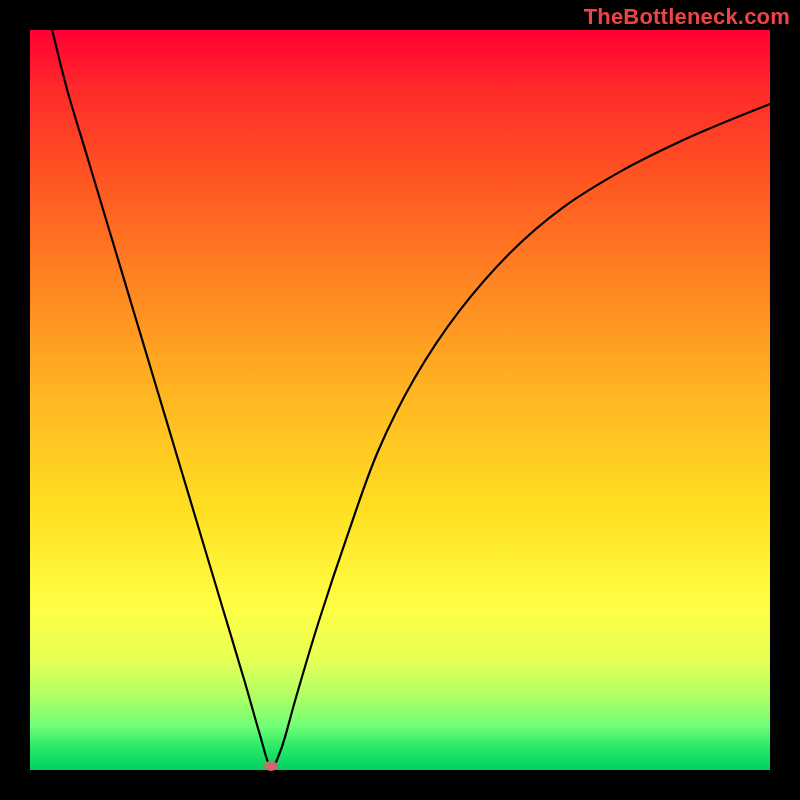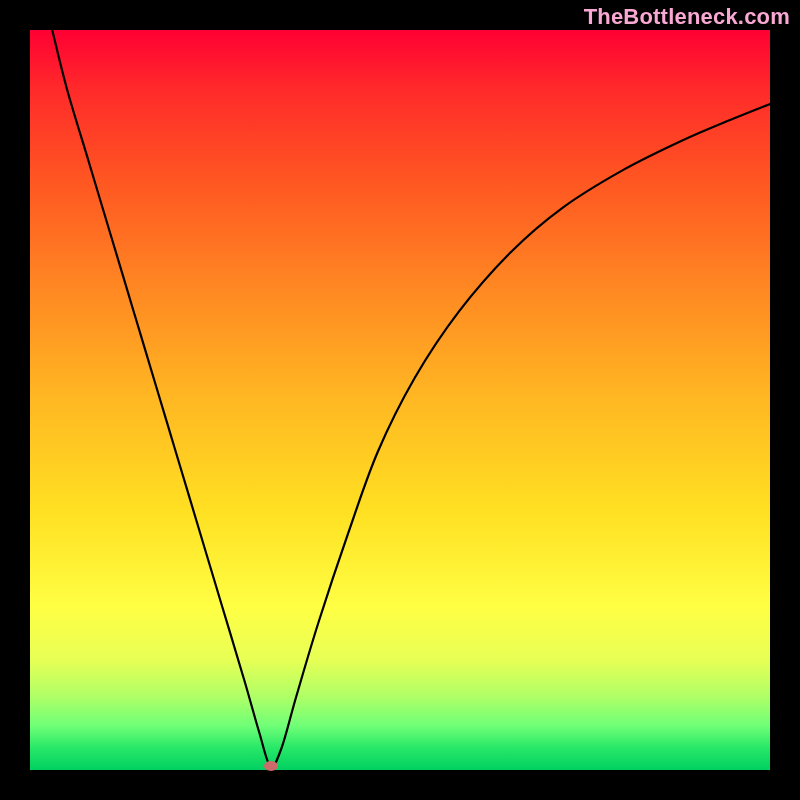--- a/index.html
+++ b/index.html
@@ -31,21 +31,21 @@
       #00d060 100%
     );
   }
   .watermark {
     position: absolute;
     top: 4px;
     right: 10px;
     font-family: Arial, Helvetica, sans-serif;
     font-size: 22px;
     font-weight: bold;
-    color: #f9a8d4;
+    color: #ef4444;
     letter-spacing: 0.2px;
     user-select: none;
   }
   svg.curve {
     position: absolute;
     left: 0;
     top: 0;
     width: 740px;
     height: 740px;
   }

